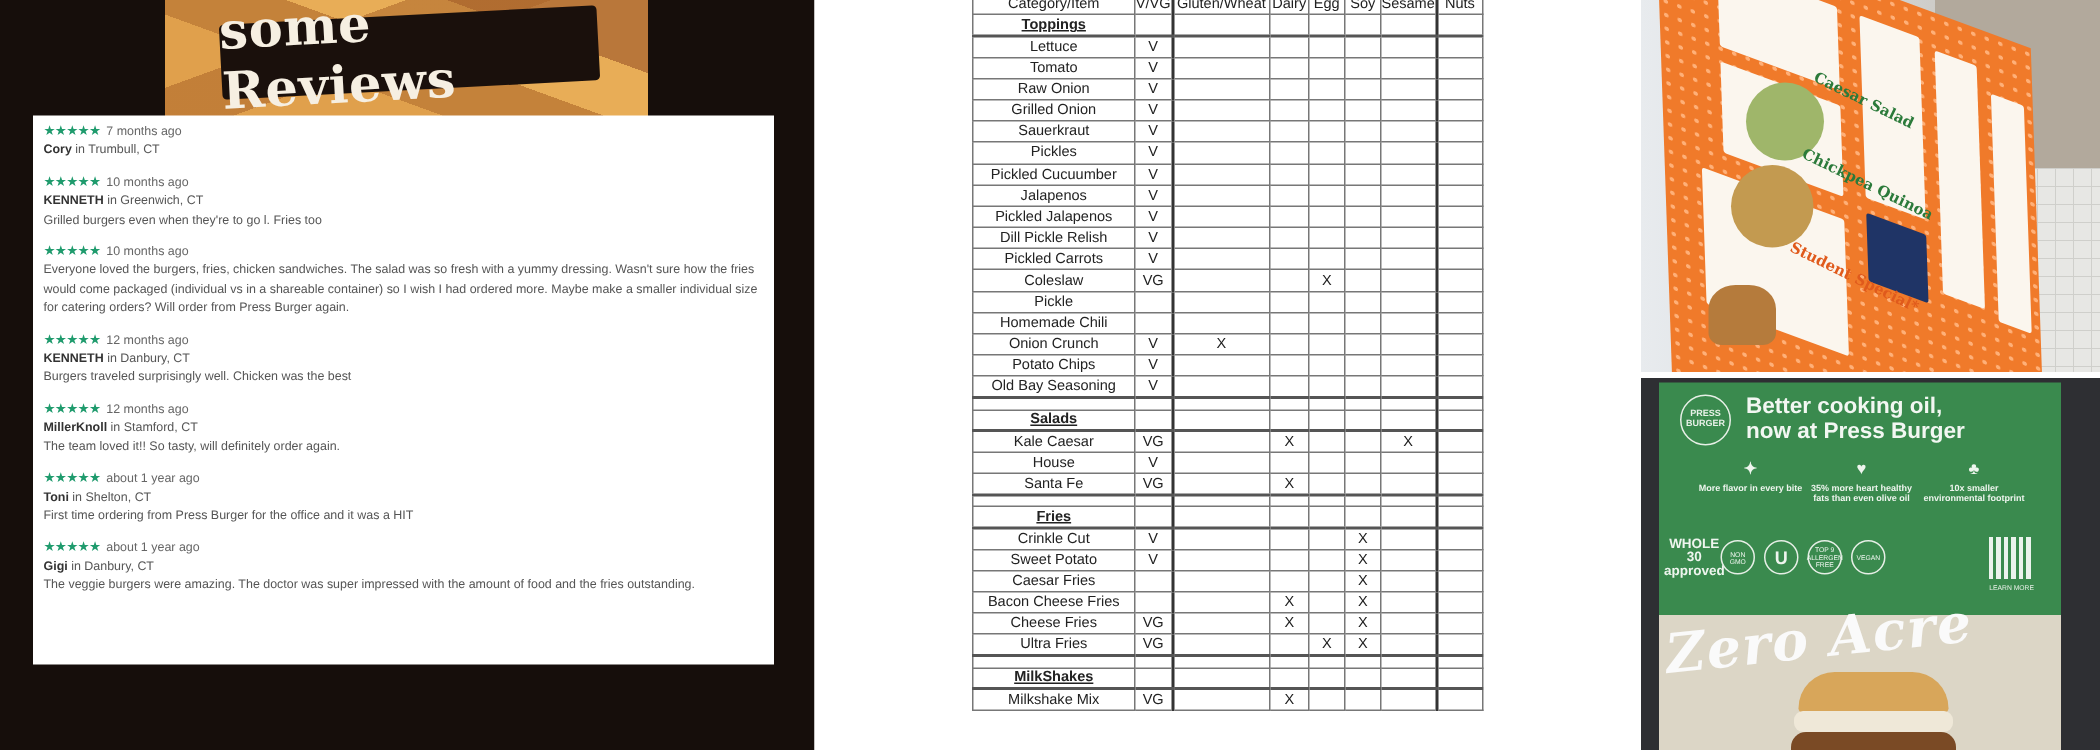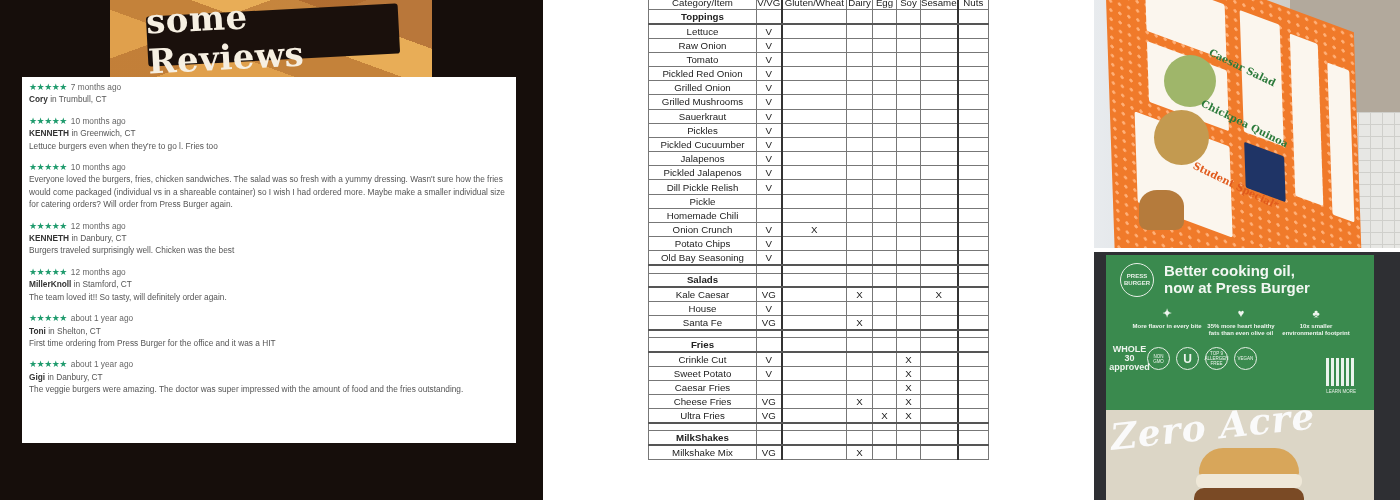--- a/index.html
+++ b/index.html
@@ -30,21 +30,21 @@
     table.allergen td, table.allergen th { border: 1px solid #777; height: 14.2px; padding: 0; text-align: center; font-weight: normal; white-space: nowrap; }
     table.allergen th { font-size: 9.7px; }
     .c-item { width: 108px; }
     .c-v { width: 25px; border-right: 2px solid #333 !important; }
     .c-g { width: 65px; }
     .c-d { width: 26px; }
     .c-e { width: 24px; }
     .c-s { width: 24px; }
     .c-se { width: 37px; border-right: 2px solid #333 !important; }
     .c-n { width: 31px; }
-    tr.cat td.c-item { font-weight: bold; }
+    tr.cat td.c-item { font-weight: bold; text-decoration: underline; }
     tr.blank td { height: 8px; }
     tr.thick td { border-bottom: 2px solid #555; }
 
     
     .photo-menu { position: absolute; left: 1094px; top: 0; width: 306px; height: 248px; overflow: hidden; background: #dfe3e6; }
     .photo-poster { position: absolute; left: 1094px; top: 252px; width: 306px; height: 248px; overflow: hidden; background: #2e2f33; }
 
     .wall { position: absolute; left: 0; top: 0; width: 100%; height: 100%;
       background: linear-gradient(90deg, #e8ebee 0%, #d8dde1 40%, #c9c5bd 75%, #b7b1a8 100%); }
     .ceiling { position: absolute; right: 0; top: 0; width: 110px; height: 115px; background: #b2a99c; }
@@ -62,21 +62,21 @@
     .board-txt { position: absolute; font-family: "DejaVu Serif", serif; font-weight: bold; font-size: 10px; transform: rotate(26deg); white-space: nowrap; }
     .food { position: absolute; border-radius: 50%; }
 
     .poster { position: absolute; left: 12px; top: 3px; width: 268px; height: 245px; background: #3a8a4e; overflow: hidden; }
     .poster-bottom { position: absolute; left: 0; top: 155px; width: 100%; height: 100px; background: #dcd6c6; }
     .poster-logo { position: absolute; left: 14px; top: 8px; width: 34px; height: 34px; border: 1.5px solid #e6efe6; border-radius: 50%;
       display: flex; align-items: center; justify-content: center; color: #e8f1e8; font-size: 6px; font-weight: bold; text-align: center; line-height: 7px; }
     .poster-headline { position: absolute; left: 58px; top: 7px; color: #f2f7f2; font-size: 15px; font-weight: bold; line-height: 17px; }
     .feature { position: absolute; top: 55px; width: 70px; text-align: center; color: #eef5ee; font-size: 6px; line-height: 7.5px; font-weight: bold; }
     .feature .ico { font-size: 11px; display: block; margin-bottom: 5px; }
-    .badge-row { position: absolute; left: 12px; top: 92px; display: flex; gap: 6px; align-items: flex-start; }
+    .badge-row { position: absolute; left: 12px; top: 105px; display: flex; gap: 6px; align-items: flex-start; }
     .badge { width: 23px; height: 23px; border: 1.2px solid #e6efe6; border-radius: 50%; color: #eef5ee; font-size: 4.5px; display: flex; align-items: center; justify-content: center; text-align: center; }
     .badge.w30 { border: none; font-size: 9px; font-weight: bold; line-height: 9px; }
     .qr { position: absolute; right: 20px; top: 103px; width: 28px; height: 28px;
       background: repeating-linear-gradient(90deg, #fff 0 3px, #3a8a4e 3px 5px), #fff; opacity: .9; }
     .qr-label { position: absolute; right: 18px; top: 134px; color: #e6efe6; font-size: 4.5px; }
     .brand-script { position: absolute; left: 4px; top: 150px; color: #fafafa; font-family: "DejaVu Serif", serif; font-style: italic; font-weight: bold; font-size: 36px; transform: rotate(-6deg); letter-spacing: 1px; white-space: nowrap; }
     .burger { position: absolute; left: 88px; top: 193px; width: 110px; height: 70px; }
     .bun { position: absolute; left: 5px; top: 0; width: 100px; height: 28px; background: #d8a65a; border-radius: 50px 50px 8px 8px; }
     .slaw { position: absolute; left: 2px; top: 26px; width: 106px; height: 14px; background: #efe8d8; border-radius: 6px; }
     .patty { position: absolute; left: 0; top: 40px; width: 110px; height: 30px; background: #7a4a25; border-radius: 10px; }
@@ -98,21 +98,21 @@
           <span class="time">7 months ago</span>
         </div>
       <div class="who"><b>Cory</b> <span>in</span> <span>Trumbull, CT</span></div>
     </div>
     <div class="review">
       <div class="meta">
           <span class="stars">★★★★★</span>
           <span class="time">10 months ago</span>
         </div>
       <div class="who"><b>KENNETH</b> <span>in</span> <span>Greenwich, CT</span></div>
-      <div class="body">Lettuce burgers even when they're to go l. Fries too</div>
+      <div class="body">Grilled burgers even when they're to go l. Fries too</div>
     </div>
     <div class="review">
       <div class="meta">
           <span class="stars">★★★★★</span>
           <span class="time">10 months ago</span>
         </div>
       <div class="body">Everyone loved the burgers, fries, chicken sandwiches. The salad was so fresh with a yummy dressing. Wasn't sure how the fries would come packaged (individual vs in a shareable container) so I wish I had ordered more. Maybe make a smaller individual size for catering orders? Will order from Press Burger again.</div>
     </div>
     <div class="review">
       <div class="meta">
@@ -178,70 +178,50 @@
           <td class="c-item">Lettuce</td>
           <td class="c-v">V</td>
           <td class="c-g"></td>
           <td class="c-d"></td>
           <td class="c-e"></td>
           <td class="c-s"></td>
           <td class="c-se"></td>
           <td class="c-n"></td>
         </tr>
         <tr>
+          <td class="c-item">Tomato</td>
+          <td class="c-v">V</td>
+          <td class="c-g"></td>
+          <td class="c-d"></td>
+          <td class="c-e"></td>
+          <td class="c-s"></td>
+          <td class="c-se"></td>
+          <td class="c-n"></td>
+        </tr>
+        <tr>
           <td class="c-item">Raw Onion</td>
           <td class="c-v">V</td>
           <td class="c-g"></td>
           <td class="c-d"></td>
           <td class="c-e"></td>
           <td class="c-s"></td>
           <td class="c-se"></td>
           <td class="c-n"></td>
         </tr>
         <tr>
-          <td class="c-item">Tomato</td>
-          <td class="c-v">V</td>
-          <td class="c-g"></td>
-          <td class="c-d"></td>
-          <td class="c-e"></td>
-          <td class="c-s"></td>
-          <td class="c-se"></td>
-          <td class="c-n"></td>
-        </tr>
-        <tr>
-          <td class="c-item">Pickled Red Onion</td>
-          <td class="c-v">V</td>
-          <td class="c-g"></td>
-          <td class="c-d"></td>
-          <td class="c-e"></td>
-          <td class="c-s"></td>
-          <td class="c-se"></td>
-          <td class="c-n"></td>
-        </tr>
-        <tr>
           <td class="c-item">Grilled Onion</td>
           <td class="c-v">V</td>
           <td class="c-g"></td>
           <td class="c-d"></td>
           <td class="c-e"></td>
           <td class="c-s"></td>
           <td class="c-se"></td>
           <td class="c-n"></td>
         </tr>
         <tr>
-          <td class="c-item">Grilled Mushrooms</td>
-          <td class="c-v">V</td>
-          <td class="c-g"></td>
-          <td class="c-d"></td>
-          <td class="c-e"></td>
-          <td class="c-s"></td>
-          <td class="c-se"></td>
-          <td class="c-n"></td>
-        </tr>
-        <tr>
           <td class="c-item">Sauerkraut</td>
           <td class="c-v">V</td>
           <td class="c-g"></td>
           <td class="c-d"></td>
           <td class="c-e"></td>
           <td class="c-s"></td>
           <td class="c-se"></td>
           <td class="c-n"></td>
         </tr>
         <tr>
@@ -283,20 +263,40 @@
           <td class="c-s"></td>
           <td class="c-se"></td>
           <td class="c-n"></td>
         </tr>
         <tr>
           <td class="c-item">Dill Pickle Relish</td>
           <td class="c-v">V</td>
           <td class="c-g"></td>
           <td class="c-d"></td>
           <td class="c-e"></td>
+          <td class="c-s"></td>
+          <td class="c-se"></td>
+          <td class="c-n"></td>
+        </tr>
+        <tr>
+          <td class="c-item">Pickled Carrots</td>
+          <td class="c-v">V</td>
+          <td class="c-g"></td>
+          <td class="c-d"></td>
+          <td class="c-e"></td>
+          <td class="c-s"></td>
+          <td class="c-se"></td>
+          <td class="c-n"></td>
+        </tr>
+        <tr>
+          <td class="c-item">Coleslaw</td>
+          <td class="c-v">VG</td>
+          <td class="c-g"></td>
+          <td class="c-d"></td>
+          <td class="c-e">X</td>
           <td class="c-s"></td>
           <td class="c-se"></td>
           <td class="c-n"></td>
         </tr>
         <tr>
           <td class="c-item">Pickle</td>
           <td class="c-v"></td>
           <td class="c-g"></td>
           <td class="c-d"></td>
           <td class="c-e"></td>
@@ -432,20 +432,30 @@
           <td class="c-e"></td>
           <td class="c-s">X</td>
           <td class="c-se"></td>
           <td class="c-n"></td>
         </tr>
         <tr>
           <td class="c-item">Caesar Fries</td>
           <td class="c-v"></td>
           <td class="c-g"></td>
           <td class="c-d"></td>
+          <td class="c-e"></td>
+          <td class="c-s">X</td>
+          <td class="c-se"></td>
+          <td class="c-n"></td>
+        </tr>
+        <tr>
+          <td class="c-item">Bacon Cheese Fries</td>
+          <td class="c-v"></td>
+          <td class="c-g"></td>
+          <td class="c-d">X</td>
           <td class="c-e"></td>
           <td class="c-s">X</td>
           <td class="c-se"></td>
           <td class="c-n"></td>
         </tr>
         <tr>
           <td class="c-item">Cheese Fries</td>
           <td class="c-v">VG</td>
           <td class="c-g"></td>
           <td class="c-d">X</td>

